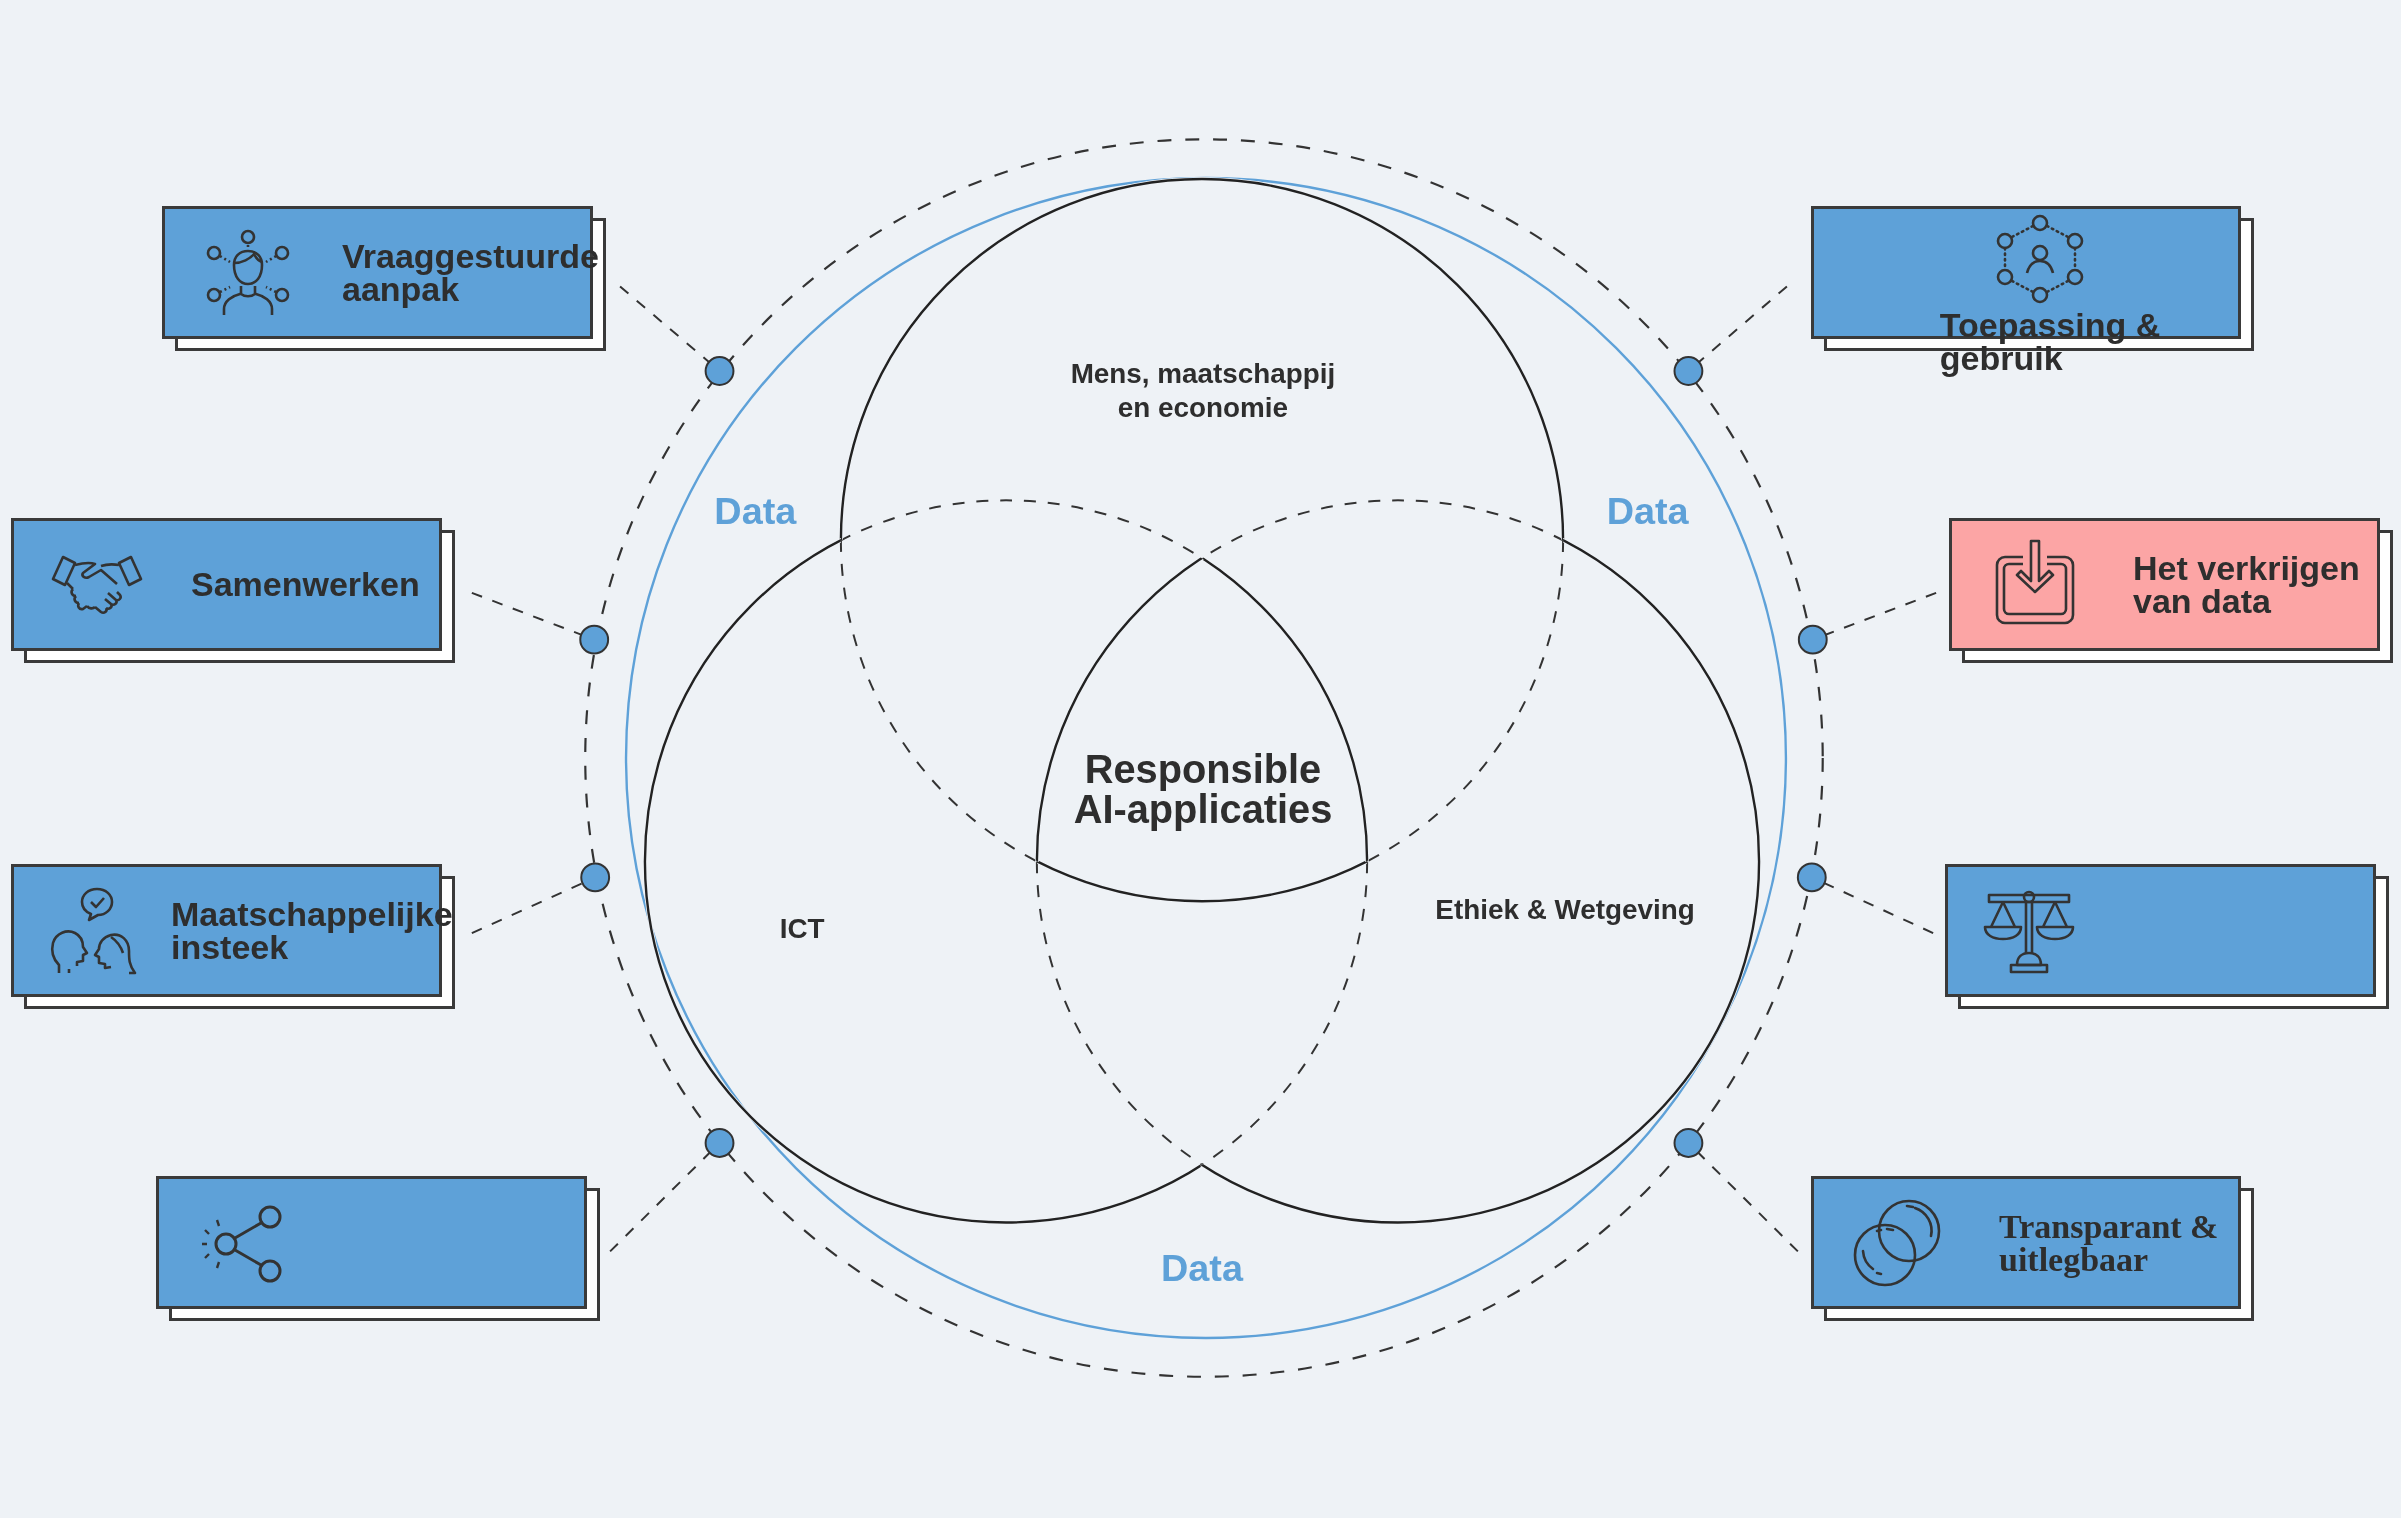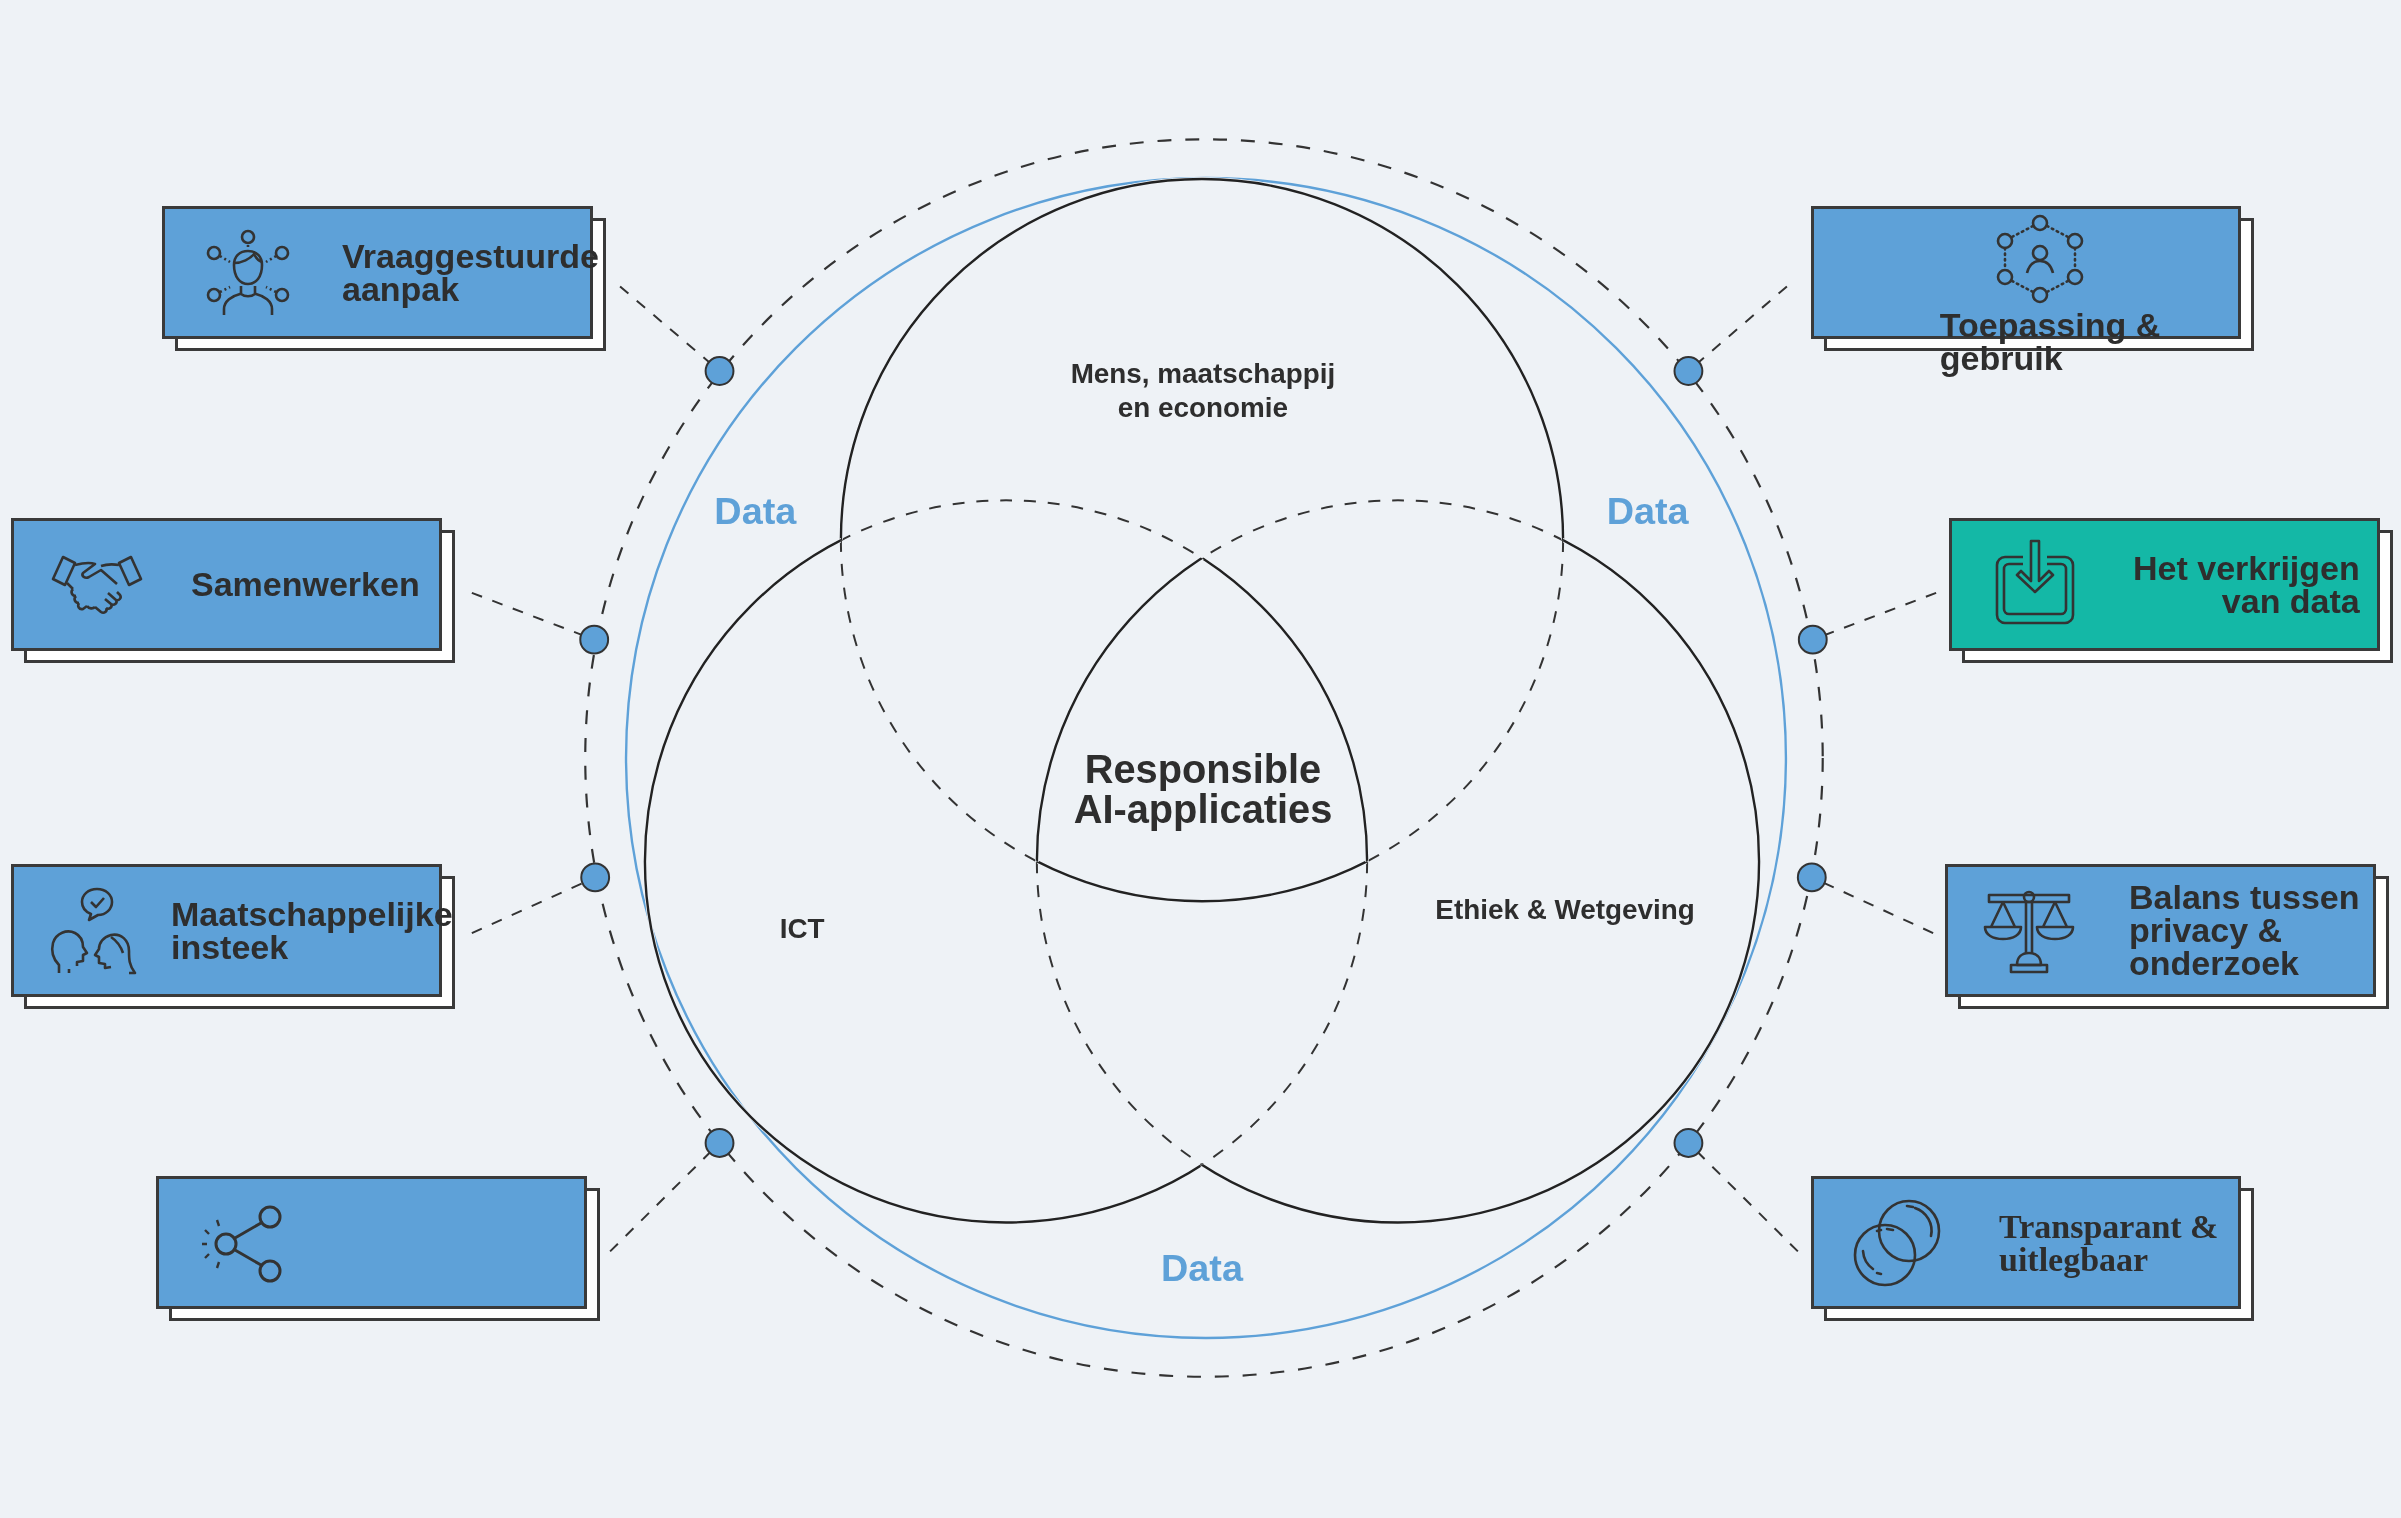--- a/index.html
+++ b/index.html
@@ -172,21 +172,21 @@
         <path d="M37 64c2-8 7-12 13-12s11 4 13 12"></path>
       </svg>
     </div>
     <div class="text" style="margin-left:48px;">Toepassing &amp;
 gebruik</div>
   </div>
 </div>
 
 <div class="card" style="left:1949px;top:518px;width:431px;">
   <div class="shadow"></div>
-  <div class="face" style="background: #14b8a6; text-align: right;">
+  <div class="face" style="background: #fca5a5;">
     <div class="icon">
       <svg viewBox="0 0 100 100" fill="none" stroke="#333" stroke-width="2.6" stroke-linejoin="round">
         <path d="M38 22H20a8 8 0 0 0-8 8v50a8 8 0 0 0 8 8h60a8 8 0 0 0 8-8V30a8 8 0 0 0-8-8H62"></path>
         <path d="M38 29H24a5 5 0 0 0-5 5v40a5 5 0 0 0 5 5h52a5 5 0 0 0 5-5V34a5 5 0 0 0-5-5H62"></path>
         <path d="M46 6h8v40l10-10 4 4-18 17-18-17 4-4 10 10z"></path>
       </svg>
     </div>
     <div class="text" style="margin-left:44px;">Het verkrijgen
 van data</div>
   </div>
@@ -199,23 +199,20 @@
       <svg viewBox="0 0 100 100" fill="none" stroke="#333" stroke-width="2.6" stroke-linejoin="round">
         <rect x="8" y="14" width="80" height="7"></rect>
         <circle cx="48" cy="16" r="5"></circle>
         <path d="M45 21v52 M51 21v52"></path>
         <path d="M36 84c0-8 5-12 12-12s12 4 12 12z"></path>
         <rect x="30" y="84" width="36" height="7"></rect>
         <path d="M22 21L10 46 M22 21l12 25 M4 46h36c0 8-8 12-18 12S4 54 4 46z"></path>
         <path d="M74 21L62 46 M74 21l12 25 M56 46h36c0 8-8 12-18 12s-18-4-18-12z"></path>
       </svg>
     </div>
-    <div class="text" style="margin-left:44px;">Balans tussen
-privacy &amp;
-onderzoek</div>
   </div>
 </div>
 
 <div class="card" style="left:1811px;top:1176px;width:430px;">
   <div class="shadow"></div>
   <div class="face" style="background: rgb(94, 161, 216); font-family: Liberation Serif, serif;">
     <div class="icon">
       <svg viewBox="0 0 100 100" fill="none" stroke="#333" stroke-width="2.6" stroke-linecap="round">
         <circle cx="62" cy="38" r="30"></circle>
         <circle cx="38" cy="62" r="30"></circle>

